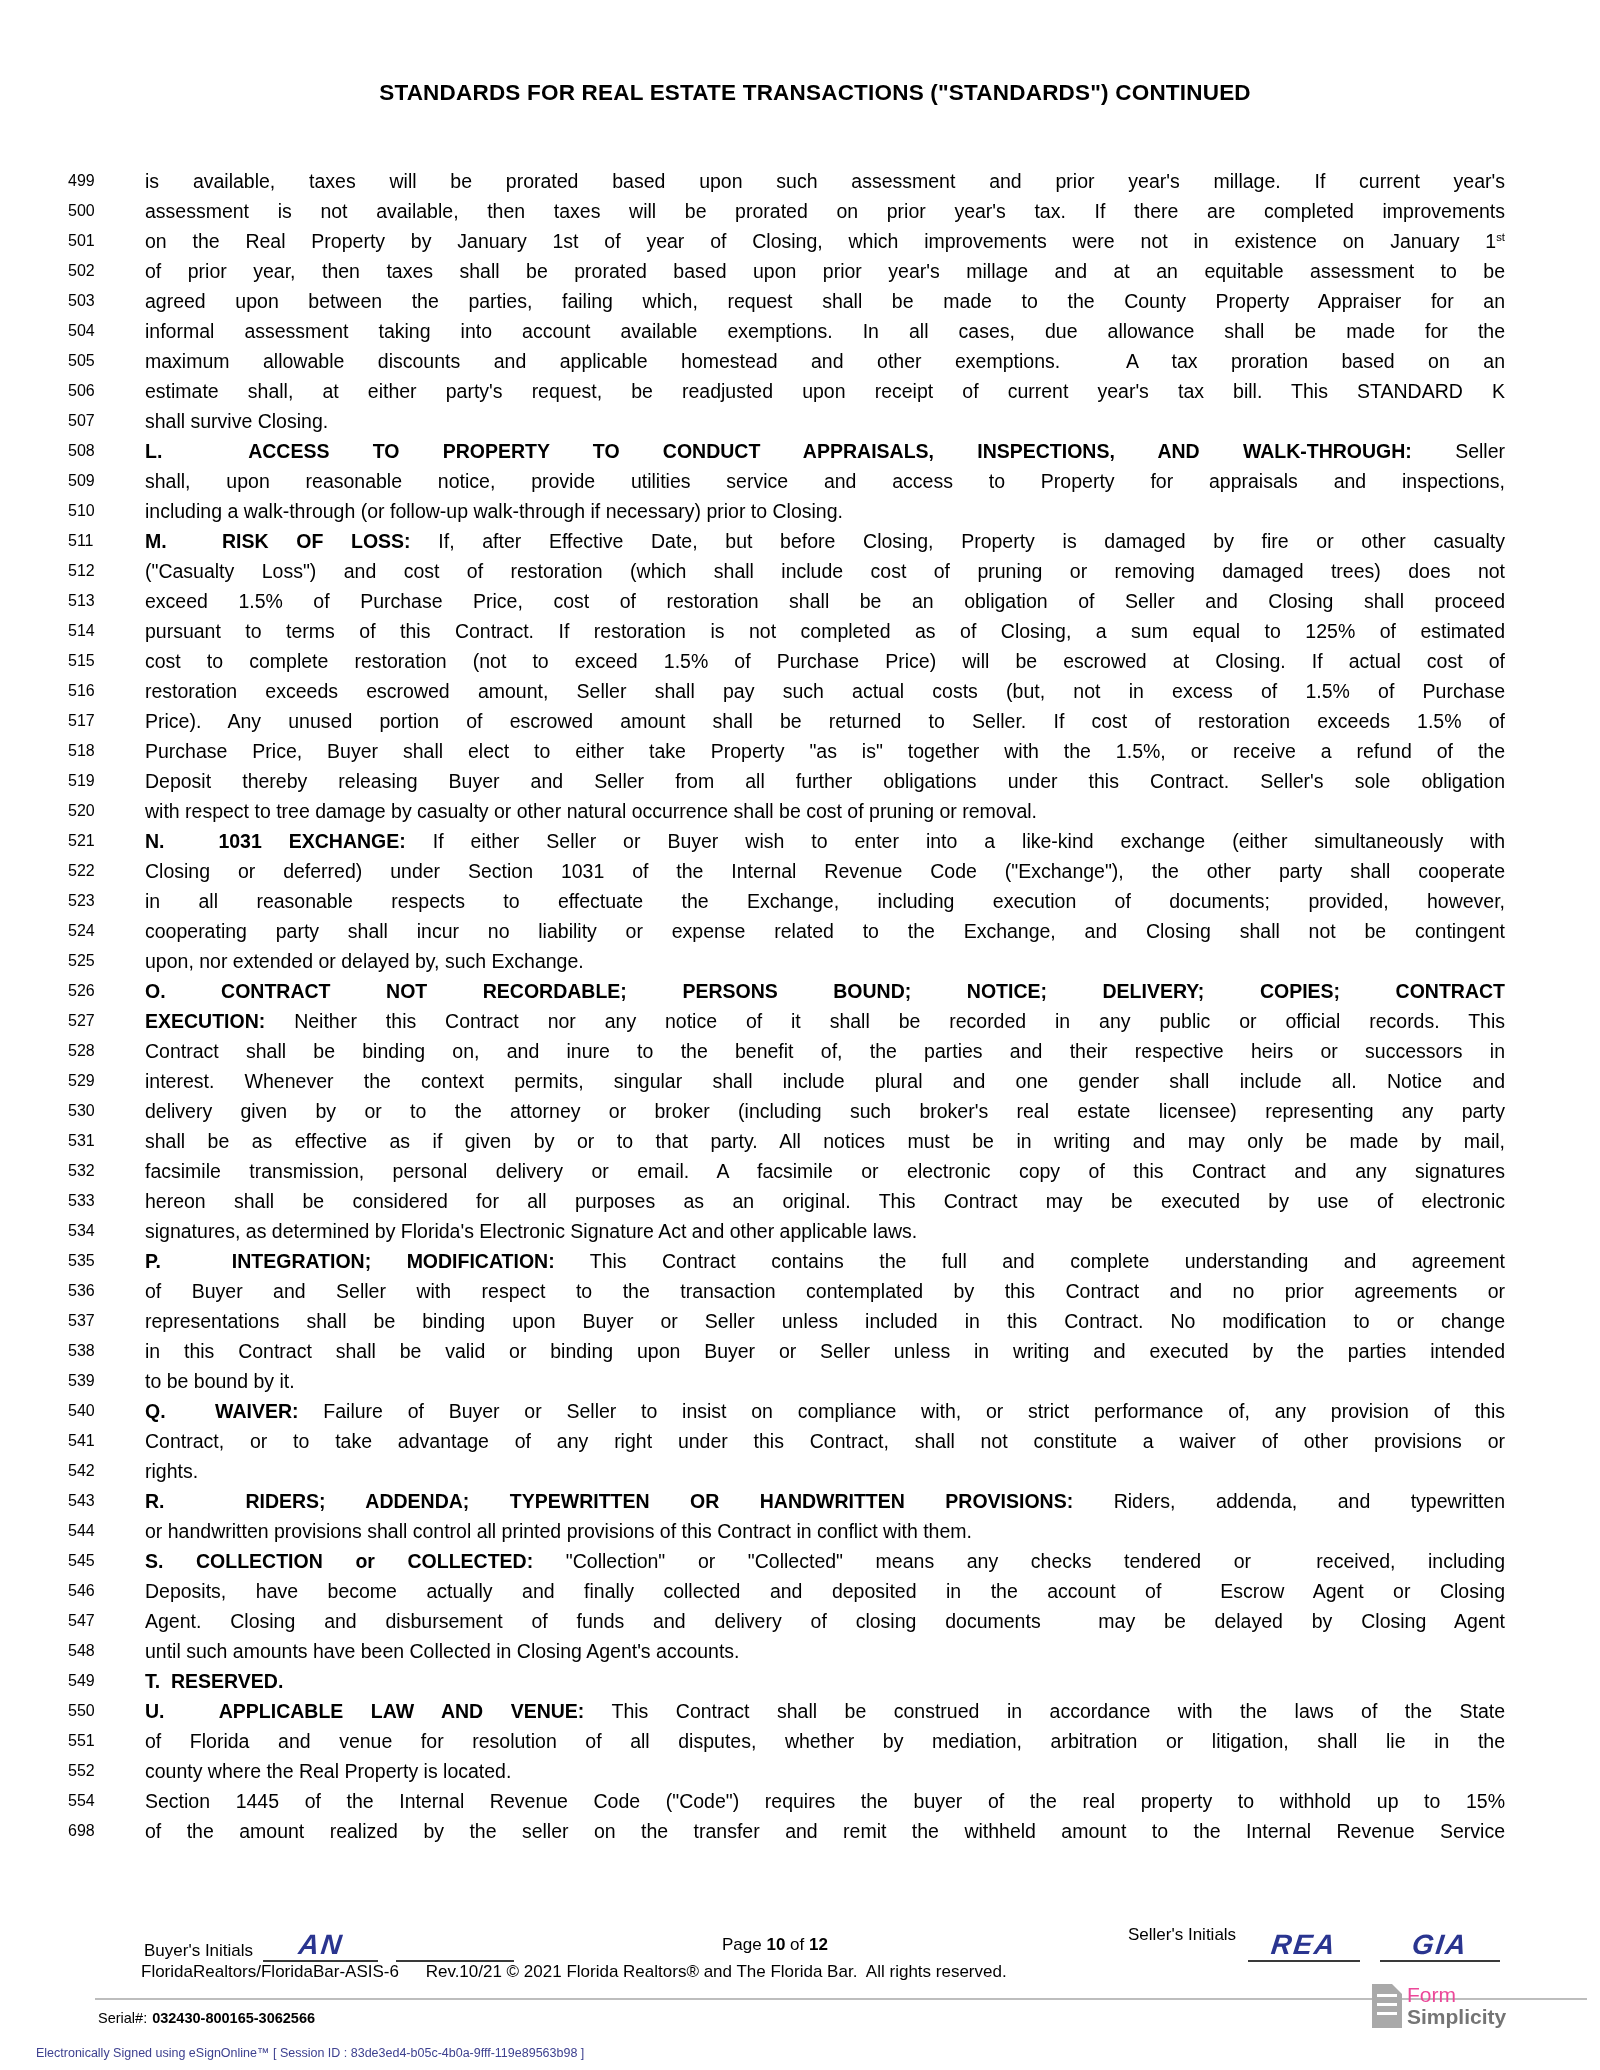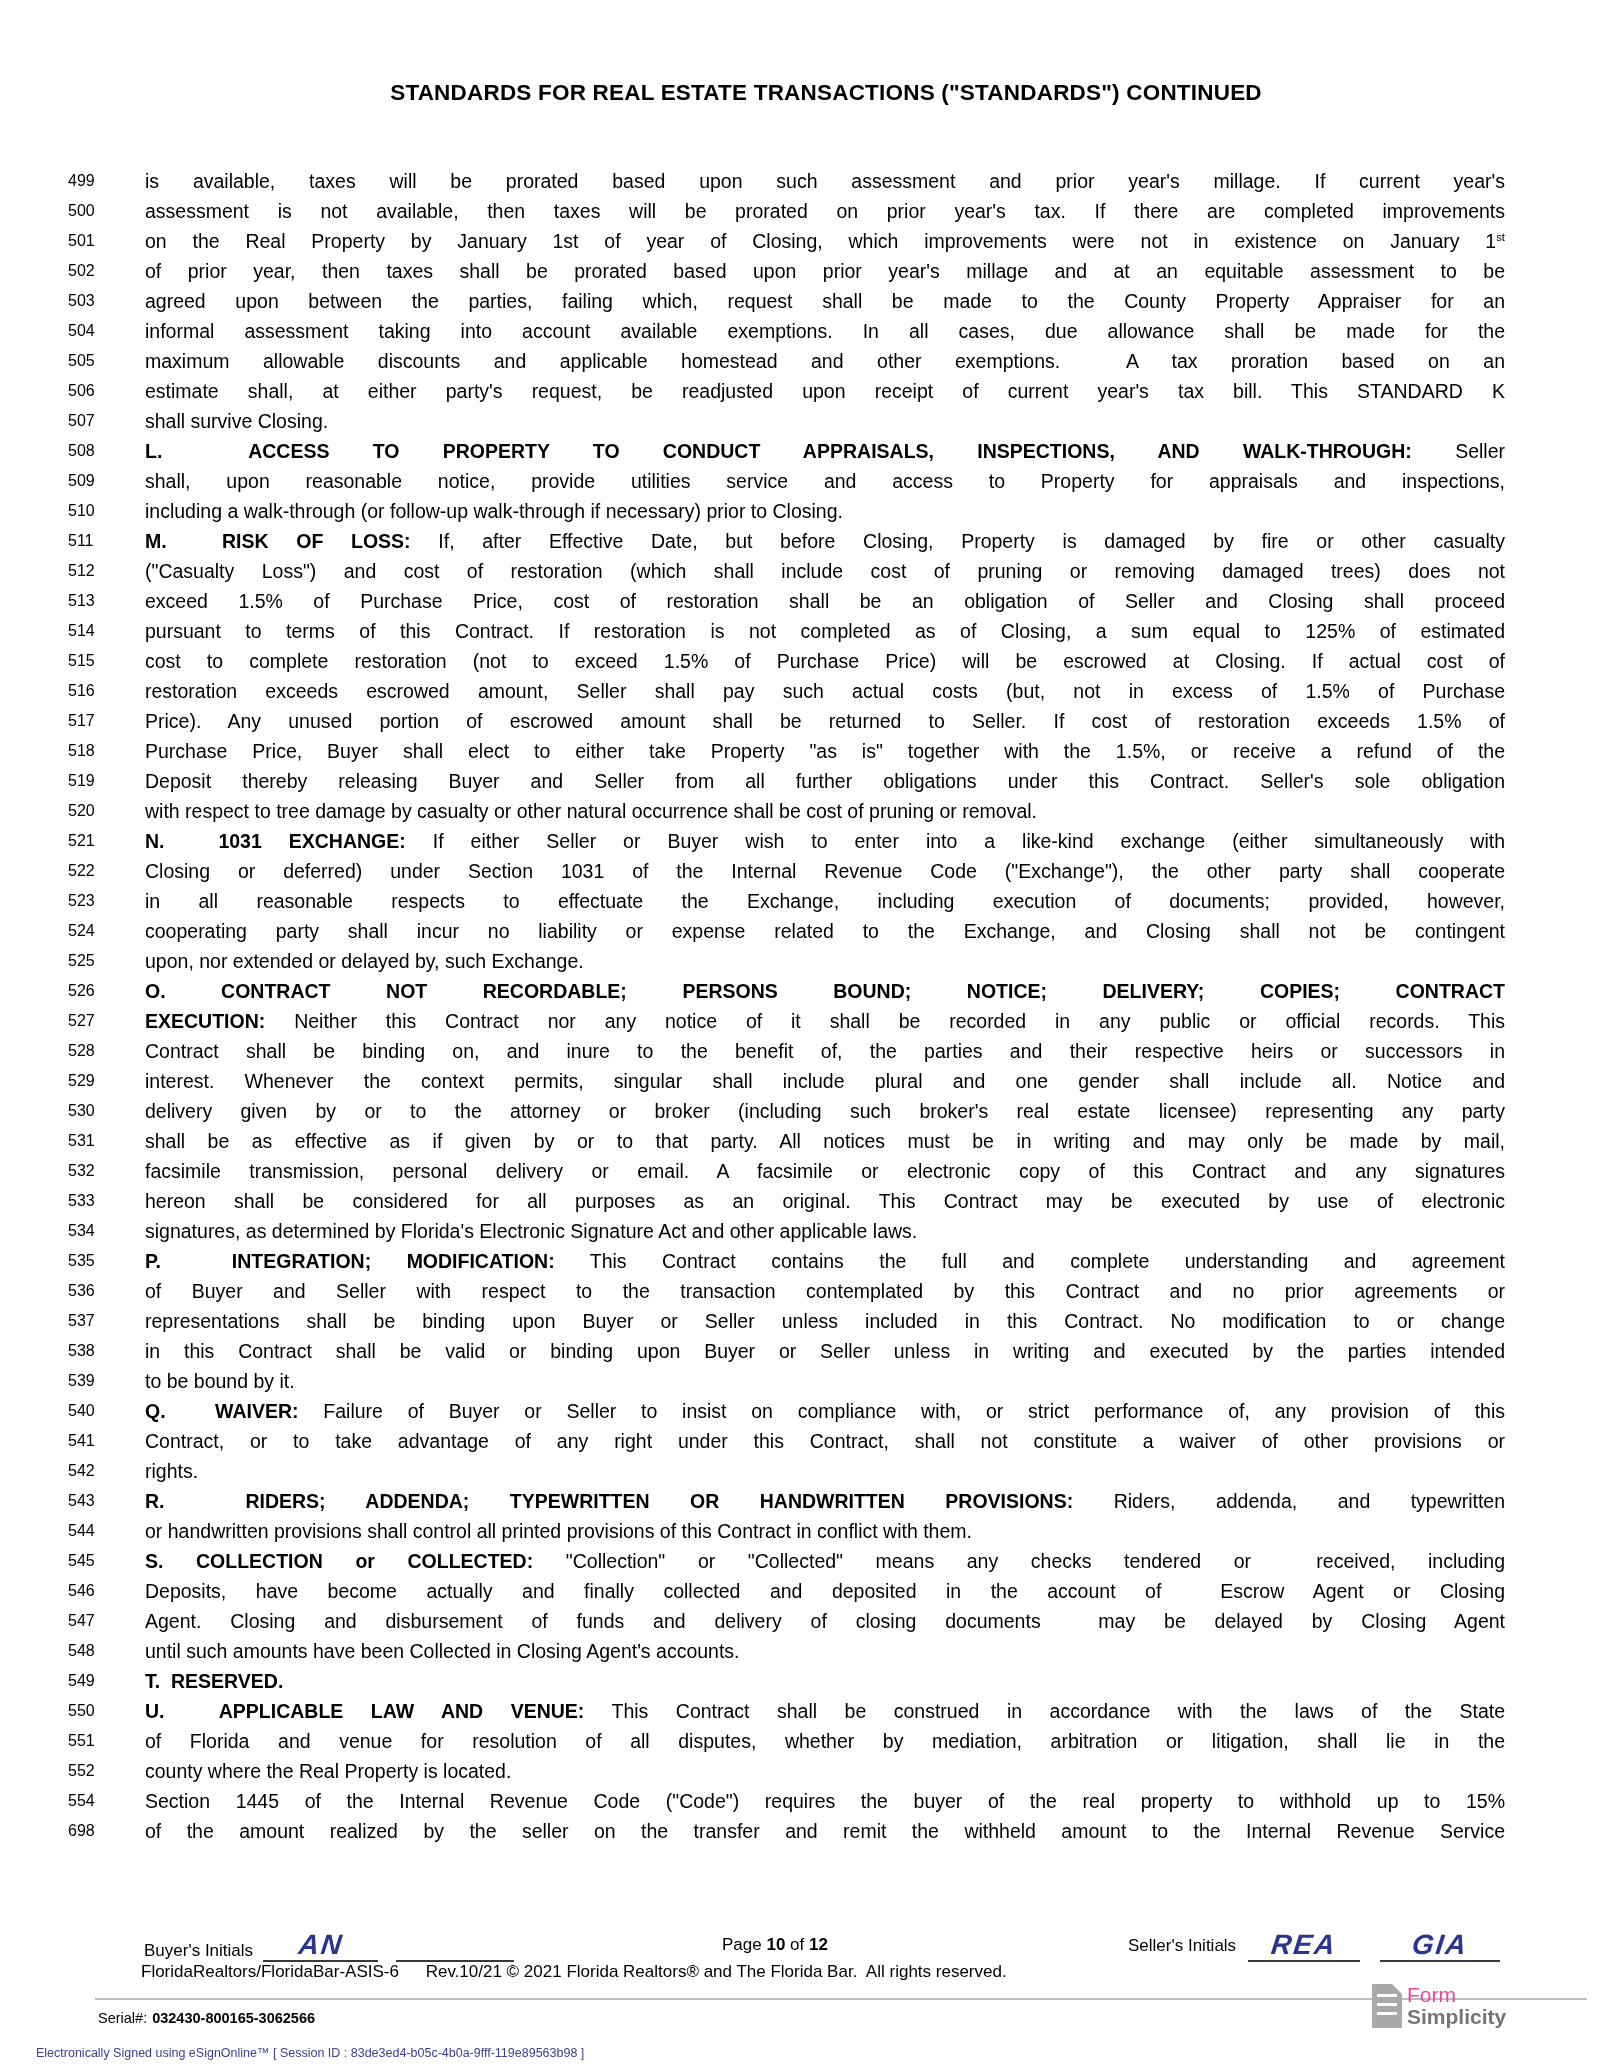--- a/index.html
+++ b/index.html
@@ -6,21 +6,21 @@
     --ink:#000000;
     --initials-ink:#2a3590;
     --esign-ink:#3e4190;
     --logo-gray:#a9a9a9;
     --rule-gray:#bdbdbd;
   }
   html,body{margin:0;padding:0;background:#ffffff;}
   .page{position:relative;width:1600px;height:2070px;background:#fff;
         font-family:"Liberation Sans", sans-serif;color:var(--ink);overflow:hidden;}
 
-  .title{position:absolute;top:80px;left:146px;width:1360px;margin:0;
+  .title{position:absolute;top:80px;left:135px;width:1360px;margin:0;
          text-align:center;font-size:22.5px;font-weight:bold;letter-spacing:.2px;}
 
   .lines{position:absolute;top:166px;left:0;width:1600px;}
   .line{position:relative;height:30px;}
   .line .num{position:absolute;left:68px;top:0;width:52px;font-size:16px;line-height:30px;}
   .line .txt{position:absolute;left:145px;top:0;width:1360px;font-size:19.5px;line-height:30px;white-space:nowrap;}
   .line.just .txt{white-space:normal;text-align:justify;text-align-last:justify;-moz-text-align-last:justify;}
   .txt .b{font-weight:bold;}
   .txt sup{font-size:.58em;line-height:0;vertical-align:super;}
 
@@ -28,21 +28,21 @@
   .buyer-block{position:absolute;left:144px;top:1920px;display:flex;align-items:flex-end;height:42px;}
   .buyer-block .flabel{margin-bottom:1px;}
   .ifield{position:relative;display:inline-block;height:40px;border-bottom:2px solid #3a3a3a;}
   .buyer-block .f1{width:115px;margin-left:10px;}
   .buyer-block .f2{width:118px;margin-left:18px;}
   .hand{position:absolute;left:50%;bottom:-1px;transform:translateX(-50%) skewX(-7deg);
         font-style:italic;font-weight:600;font-size:28px;letter-spacing:2px;
         color:var(--initials-ink);white-space:nowrap;}
   .page-block{position:absolute;left:722px;top:1935px;font-size:17px;}
   .seller-block{position:absolute;left:1128px;top:1920px;display:flex;align-items:flex-end;height:42px;}
-  .seller-block .flabel{margin-bottom:6px;text-align:center;}
+  .seller-block .flabel{margin-bottom:17px;text-align:center;}
   .seller-block .f1{width:112px;margin-left:12px;}
   .seller-block .f2{width:120px;margin-left:20px;}
 
   .form-line{position:absolute;left:141px;top:1962px;font-size:17px;}
   .form-line .rev{margin-left:22px;}
 
   .rule{position:absolute;left:95px;top:1998px;width:1492px;height:2px;background:var(--rule-gray);}
 
   .serial{position:absolute;left:98px;top:2010px;font-size:14.5px;}
   .serial .serial-val{margin-left:5px;}

